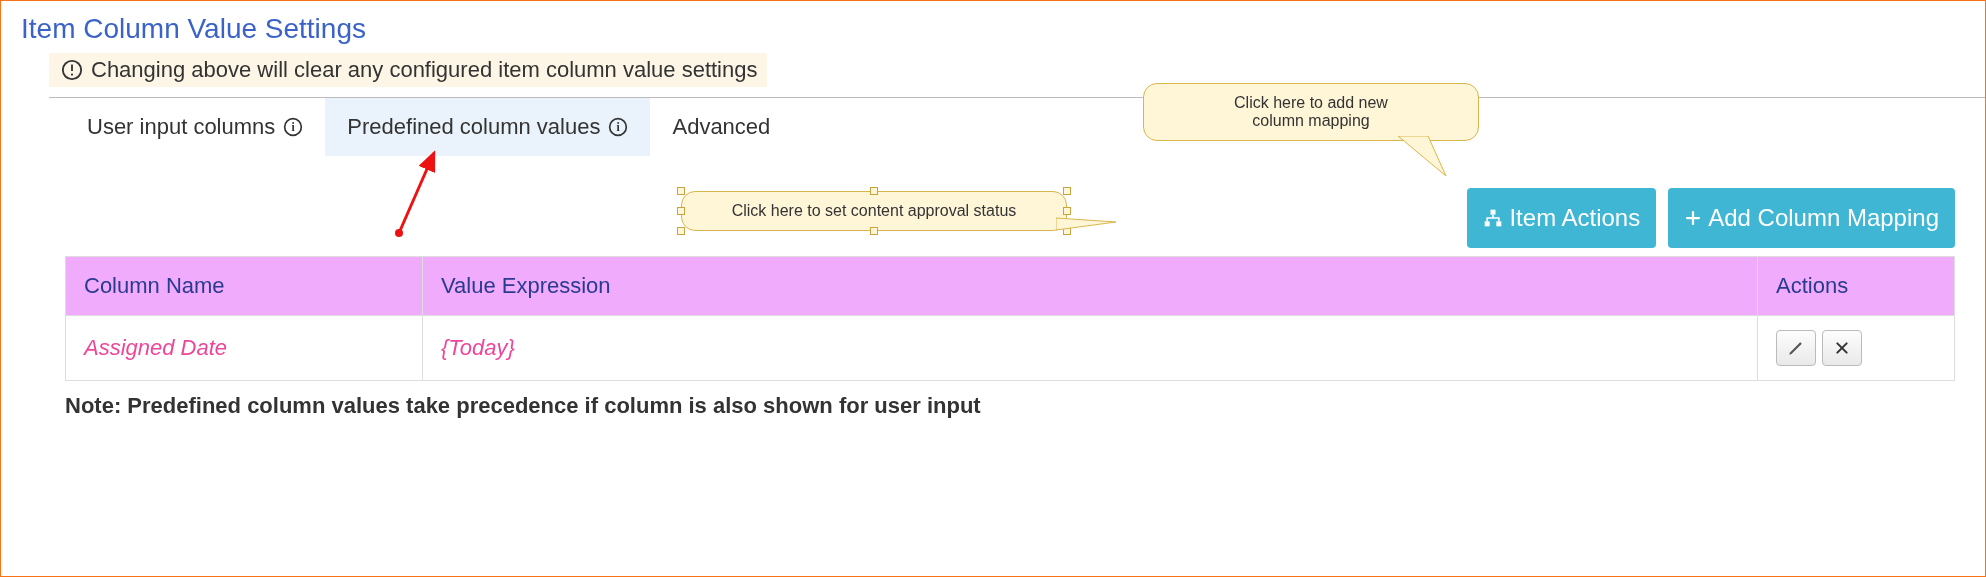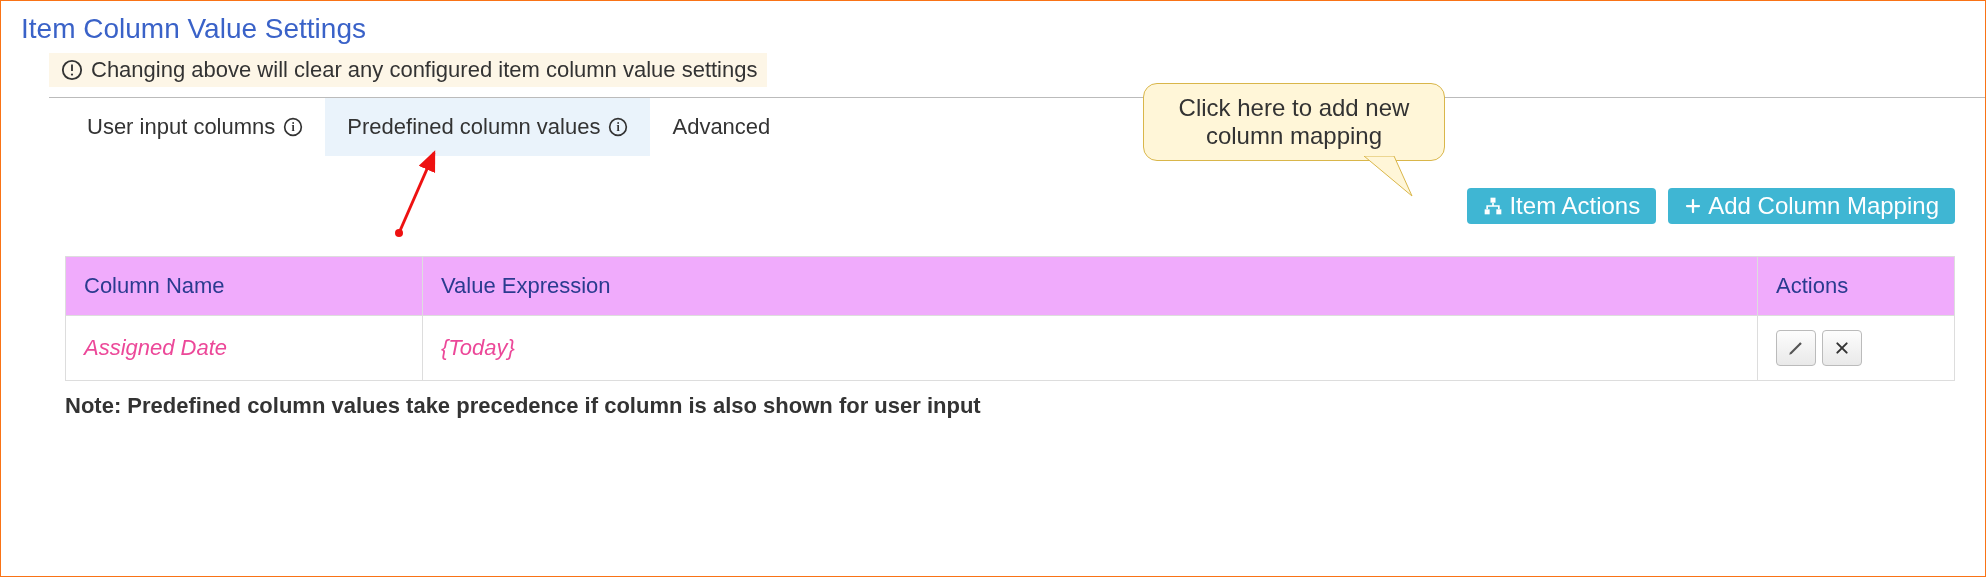--- a/index.html
+++ b/index.html
@@ -79,21 +79,21 @@
   }
   .cw-btn {
     display: inline-flex;
     align-items: center;
     gap: 6px;
     background: #3fb6d3;
     color: #fff;
     font-size: 24px;
     border: none;
     border-radius: 4px;
-    padding: 4px 16px;
+    padding: 16px 16px;
     cursor: pointer;
   }
   .cw-btn svg { flex: none; }
   .table-wrap {
     margin: 12px 30px 0 64px;
   }
   table.grid {
     width: 100%;
     border-collapse: collapse;
     font-size: 22px;
@@ -133,22 +133,22 @@
     color: #333;
     font-weight: bold;
   }
 
   
   .callout {
     position: absolute;
     background: #fff6d8;
     border: 1px solid #d9b64a;
     border-radius: 14px;
-    padding: 10px 20px;
-    font-size: 24px;
+    padding: 10px 37px;
+    font-size: 16px;
     color: #333;
     text-align: center;
     box-shadow: 0 0 0 rgba(0,0,0,0);
   }
   .callout .handle {
     position:absolute;
     width:8px;height:8px;
     border:1px solid #c9a33c;
     background:#fff6d8;
     box-sizing:border-box;
@@ -278,20 +278,29 @@
             </div>
           </td>
         </tr>
       </tbody>
     </table>
   </div>
 
   <div class="footnote">Note: Predefined column values take precedence if column is also shown for user input</div>
 
   
+  <div class="callout" style="left:680px; top:190px; width:310px;">
+    <span>Click here to set content approval status</span>
+    <span class="handle tl"></span><span class="handle tm"></span><span class="handle tr"></span>
+    <span class="handle ml"></span><span class="handle mr"></span>
+    <span class="handle bl"></span><span class="handle bm"></span><span class="handle br"></span>
+    <svg class="callout-tail" style="right:-60px; top:22px;" width="70" height="20">
+      <polygon points="0,4 60,8 0,16" fill="#fff6d8" stroke="#d9b64a"></polygon>
+    </svg>
+  </div>
 
   
   <div class="callout" style="left:1142px; top:82px; width:260px;">
     <div>Click here to add new</div>
     <div>column mapping</div>
     <svg class="callout-tail" style="right:20px; bottom:-38px;" width="60" height="42">
       <polygon points="0,0 30,0 48,40" fill="#fff6d8" stroke="#d9b64a"></polygon>
     </svg>
   </div>
 

